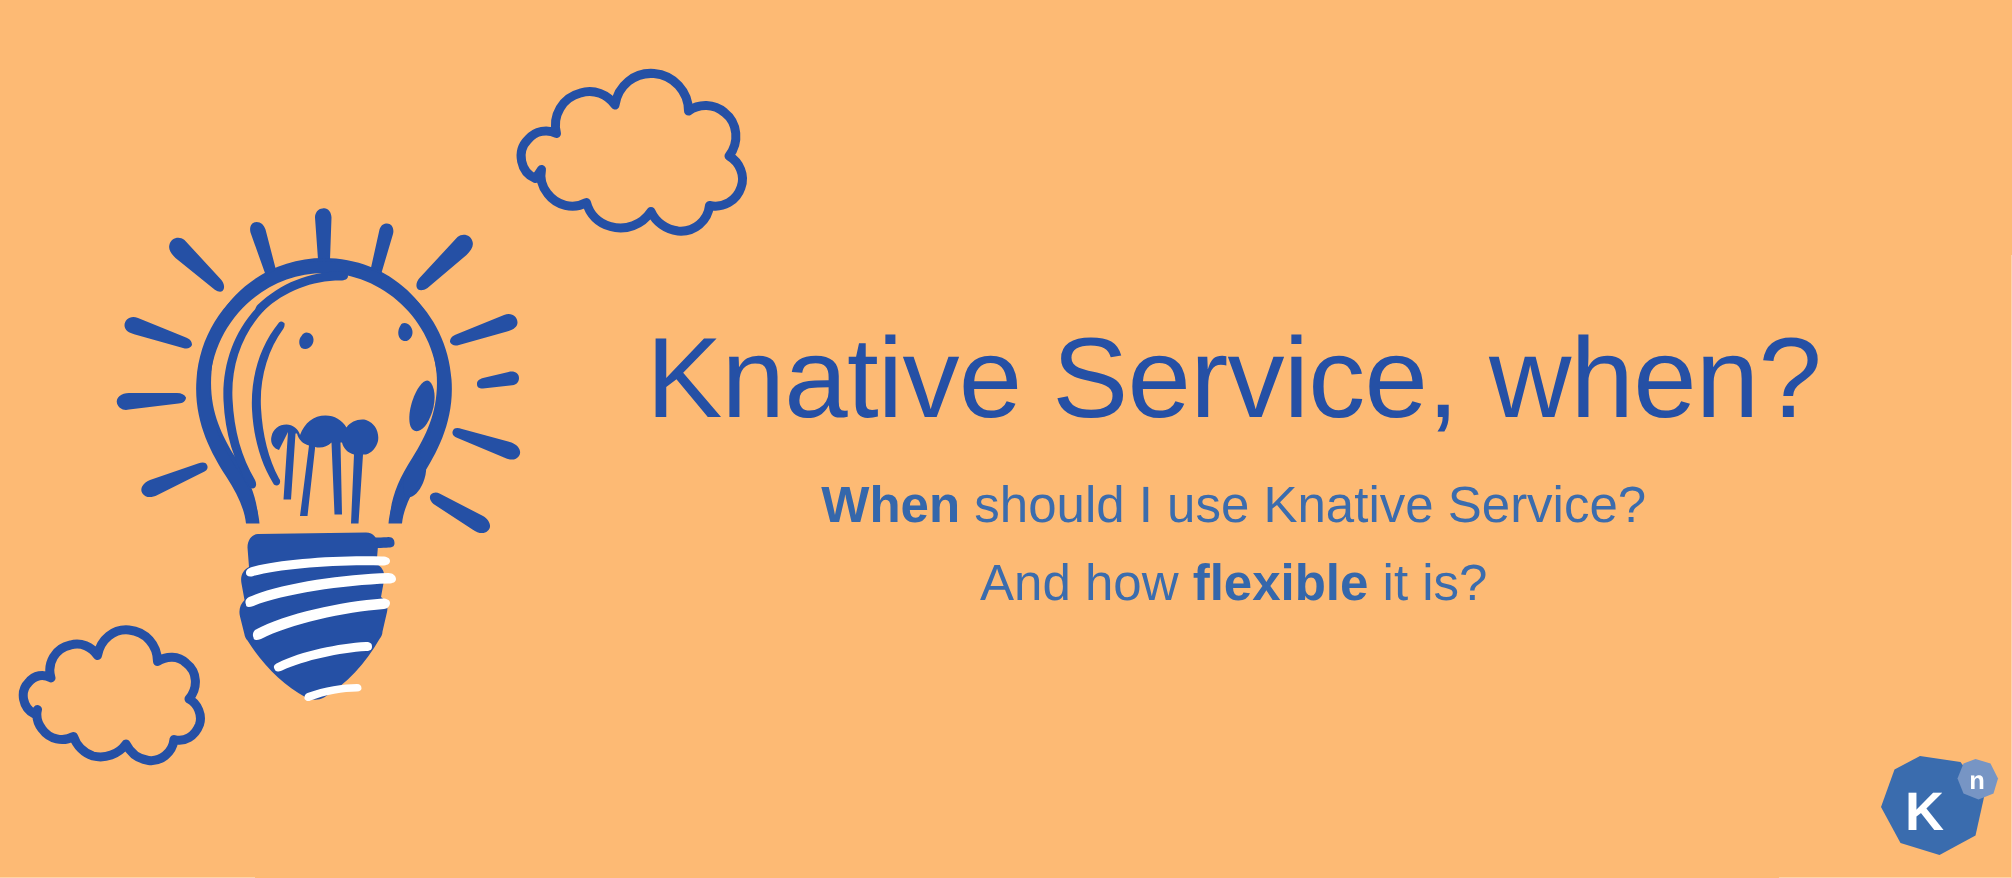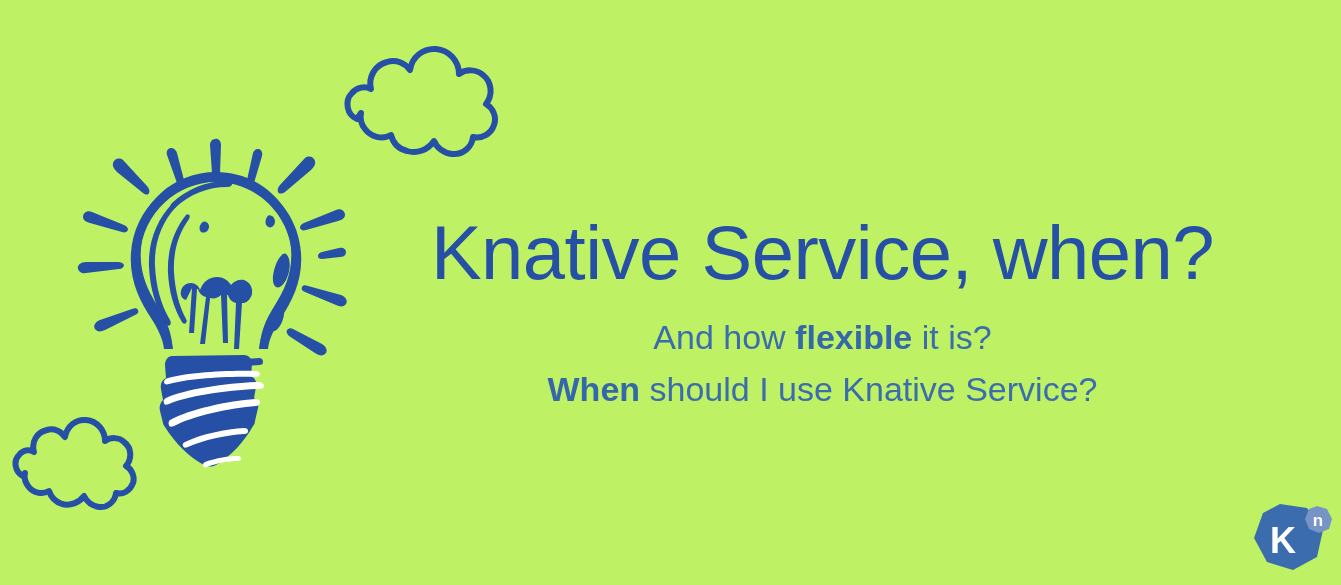--- a/index.html
+++ b/index.html
@@ -10,21 +10,21 @@
   body {
     width: 1341px;
     height: 585px;
     overflow: hidden;
     font-family: "Liberation Sans", sans-serif;
     position: relative;
   }
   .slide {
     position: absolute;
     inset: 0;
-    background: #bef264;
+    background: #fdba74;
   }
 
   
   .art {
     position: absolute;
     left: 0;
     top: 0;
     width: 1341px;
     height: 585px;
     pointer-events: none;
@@ -225,22 +225,22 @@
       <path d="M166 398 c20 -9 62 -15 93 -16 c3 0 5 2 5 4 c0 2 -2 3 -5 3 c-30 1 -71 7 -90 15 c-3 1 -5 1 -5 -1 c-1 -2 0 -4 2 -5 z" fill="#ffffff"></path>
       <path d="M170 420 c20 -11 58 -19 85 -21 c3 0 5 1 5 3 c0 2 -2 4 -4 4 c-26 2 -63 10 -82 20 c-3 1 -5 1 -5 -1 c-1 -2 0 -4 1 -5 z" fill="#ffffff"></path>
       <path d="M185 442 c16 -8 41 -13 59 -14 c3 0 4 1 4 3 c0 2 -1 3 -4 3 c-17 1 -41 6 -56 13 c-3 1 -4 1 -5 -1 c-1 -2 0 -3 2 -4 z" fill="#ffffff"></path>
       <path d="M205 462 c11 -4 24 -6 33 -6 c2 0 3 1 3 3 c0 1 -1 2 -3 2 c-9 0 -21 2 -31 6 c-2 1 -3 0 -4 -1 c0 -2 0 -3 2 -4 z" fill="#ffffff"></path>
     </g>
   </svg>
 
   <div class="text-block">
     <h1 class="title">Knative Service, when?</h1>
     <p class="subtitle">
+      <span class="subtitle-line"><span class="b">When</span><span> should I use Knative Service?</span></span>
       <span class="subtitle-line"><span>And how </span><span class="b">flexible</span><span> it is?</span></span>
-      <span class="subtitle-line"><span class="b">When</span><span> should I use Knative Service?</span></span>
     </p>
   </div>
 
   <svg class="logo" viewBox="0 0 84 80">
 
     <polygon points="31,4 58,8 74,30 68,57 44,70 18,62 5,38 14,13" fill="#3a6cae"></polygon>
 
     <text x="34" y="53" text-anchor="middle" font-family="Liberation Sans, sans-serif" font-size="36" font-weight="700" fill="#ffffff">K</text>
 
     <polygon points="68,6 78,9 83,19 80,29 70,33 60,29 56,19 60,9" fill="#7795c4"></polygon>

